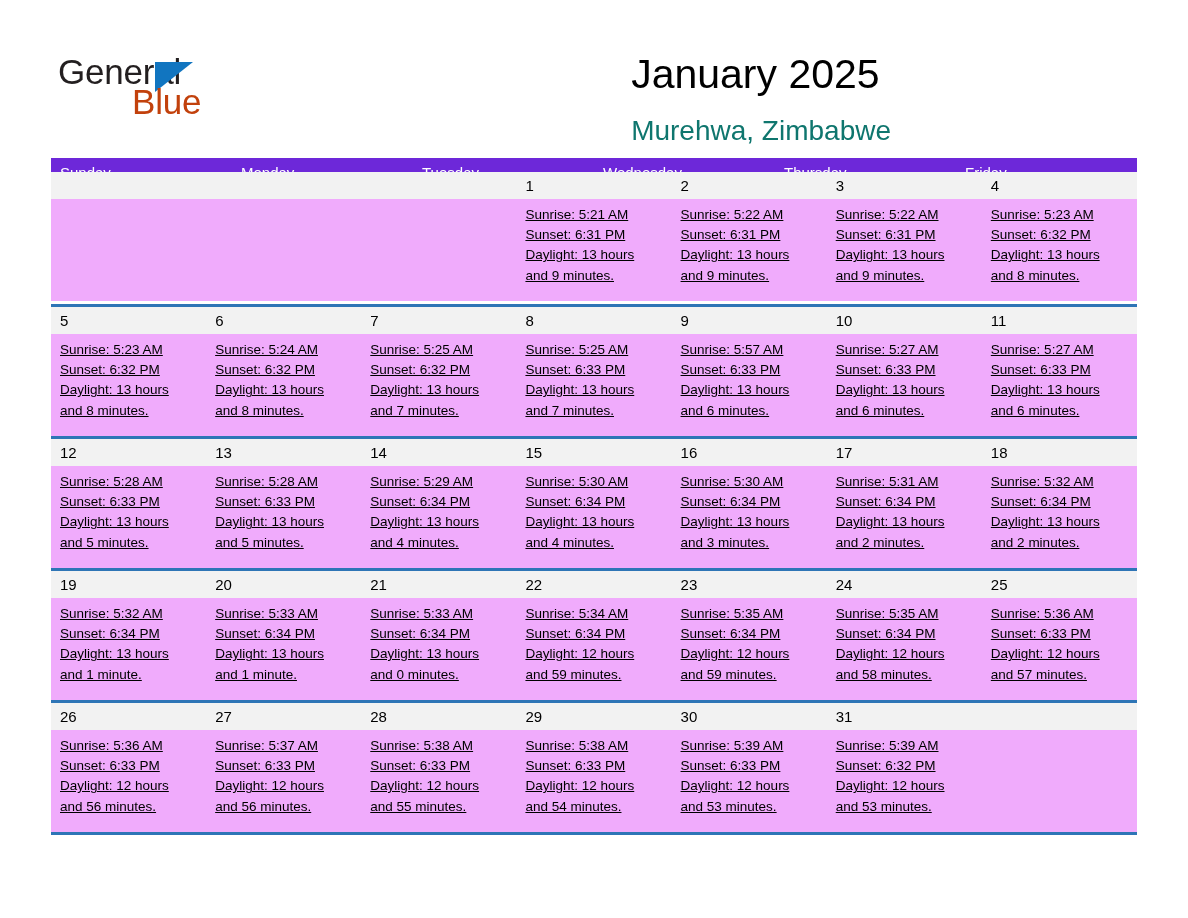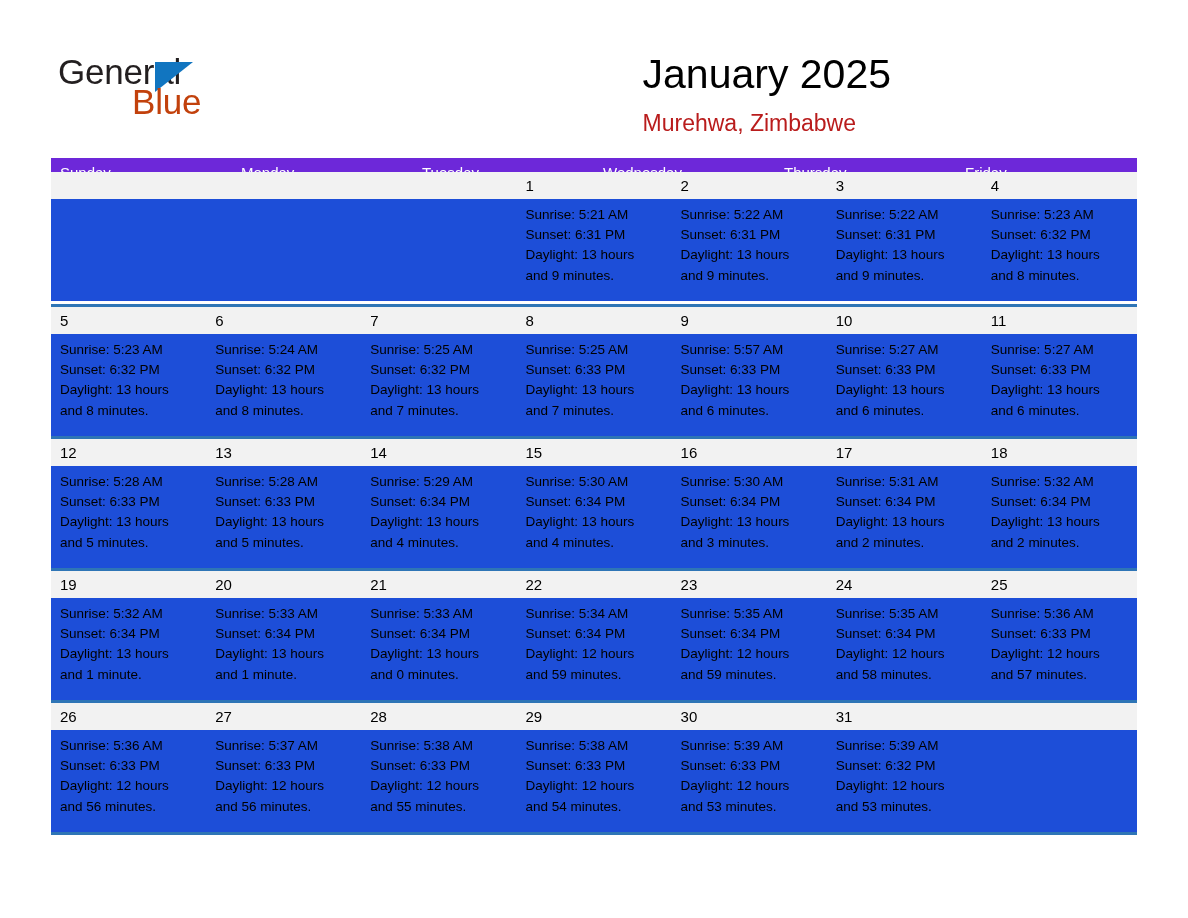--- a/index.html
+++ b/index.html
@@ -76,26 +76,26 @@
     top: 48px;
   }
   .month-title {
     font-size: 41px;
     line-height: 52px;
     font-weight: 400;
     color: #000000;
     white-space: nowrap;
   }
   .location-title {
-    font-size: 23px;
+    font-size: 28px;
     line-height: 32px;
     font-weight: 400;
-    color: #b91c1c;
+    color: #0f766e;
     white-space: nowrap;
-    margin-top: 7px;
+    margin-top: 15px;
   }
 
   
   .calendar {
     position: absolute;
     left: 51px;
     top: 158px;
     width: 1086px;
   }
 
@@ -144,23 +144,24 @@
     line-height: 27px;
     padding-left: 9px;
     color: #000000;
   }
   .day-cell.empty .day-number-band {
     background: #f2f2f2;
   }
 
   .day-body {
     padding: 6px 9px 0 9px;
-    background: #1d4ed8;
+    background: #f0abfc;
     height: 102px;
     box-sizing: border-box;
+    text-decoration: underline;
   }
   .day-line {
     font-size: 13.5px;
     line-height: 20.2px;
     color: #000000;
     white-space: nowrap;
   }
 
   .bottom-rule {
     width: 1086px;

